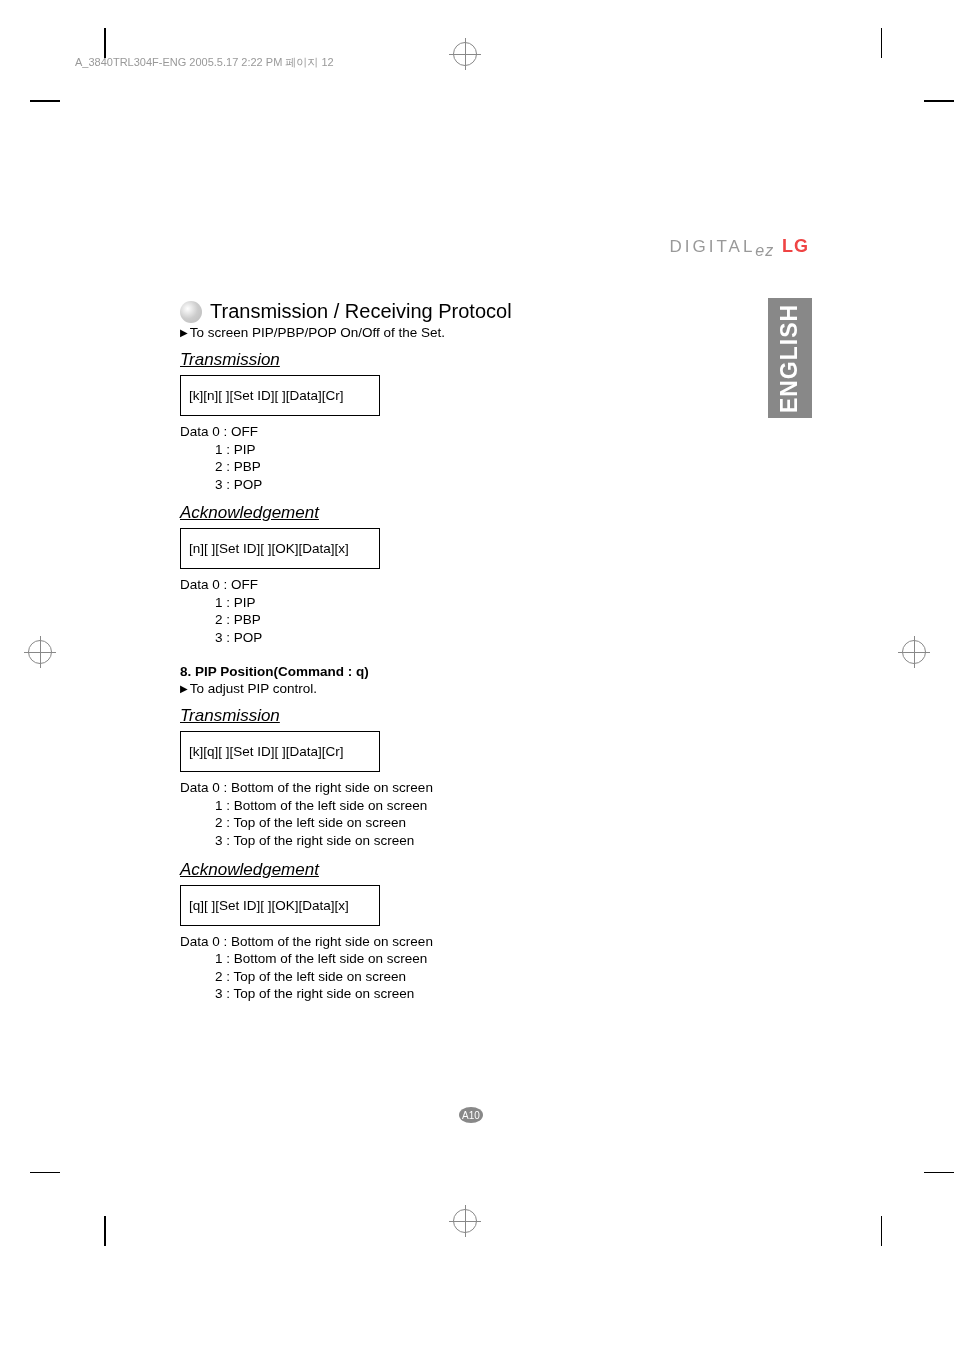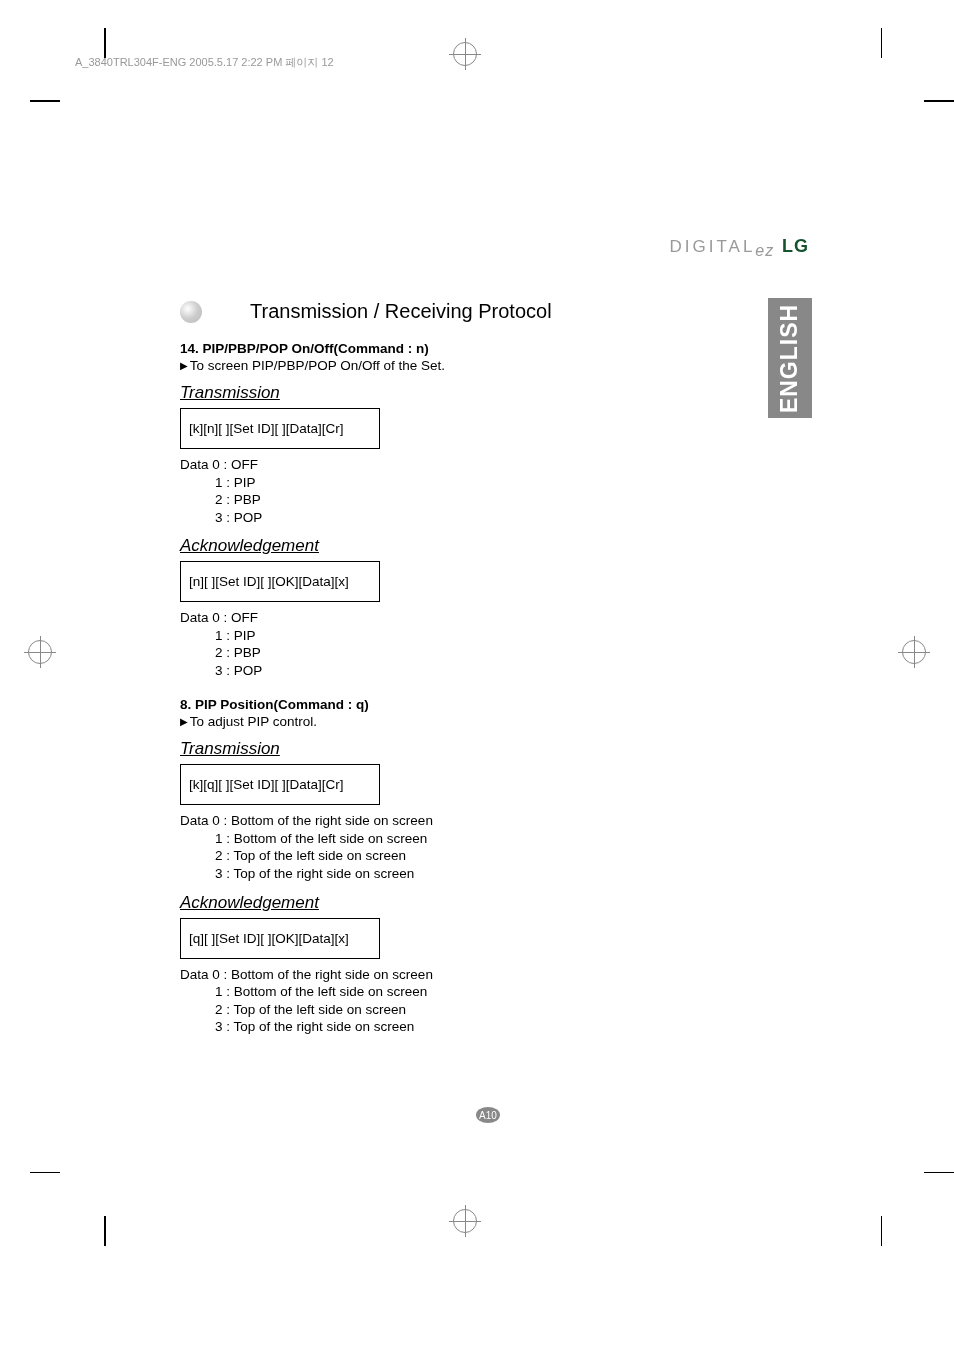--- a/index.html
+++ b/index.html
@@ -76,21 +76,21 @@
       font-weight: normal;
     }
     .logo-area .ez {
       font-style: italic;
       font-size: 16px;
       letter-spacing: 1px;
       vertical-align: sub;
     }
     .logo-area .lg {
       font-weight: bold;
-      color: #14532d;
+      color: #ef4444;
       letter-spacing: 1px;
       font-size: 18px;
       text-align: right;
     }
 
     .language-tab {
       position: absolute;
       top: 298px;
       right: 142px;
       width: 44px;
@@ -112,21 +112,20 @@
     .content {
       position: absolute;
       top: 300px;
       left: 180px;
       width: 480px;
     }
 
     .section-title-row {
       display: flex;
       align-items: center;
-      gap: 40px;
     }
     .sphere-icon {
       width: 22px;
       height: 22px;
       border-radius: 50%;
       background: radial-gradient(circle at 35% 35%, #fff, #ccc, #bbb);
       margin-right: 8px;
       flex-shrink: 0;
     }
     .section-title {
@@ -173,21 +172,21 @@
       margin-top: 7px;
       line-height: 1.3;
     }
     .data-indent {
       padding-left: 35px;
     }
 
     .page-number {
       position: absolute;
       bottom: 228px;
-      left: 476px;
+      left: 459px;
       background: #888;
       color: #fff;
       font-size: 10px;
       padding: 2px 4px;
       border-radius: 50%;
       width: 24px;
       height: 16px;
       display: flex;
       align-items: center;
       justify-content: center;
@@ -221,21 +220,20 @@
   <span>ENGLISH</span>
 </div>
 
 <div class="content">
   <div class="section-title-row">
     <div class="sphere-icon"></div>
     <div class="section-title">Transmission / Receiving Protocol</div>
   </div>
 
   
-  <div class="item-heading">14. PIP/PBP/POP On/Off(Command : n)</div>
   <div class="item-desc">
     <span class="triangle">▶</span>
     <span>To screen PIP/PBP/POP On/Off of the Set.</span>
   </div>
 
   <div class="label-underline">Transmission</div>
   <div class="code-box">[k][n][ ][Set ID][ ][Data][Cr]</div>
   <div class="data-block">
     <div>Data 0 : OFF</div>
     <div class="data-indent">1 : PIP</div>

